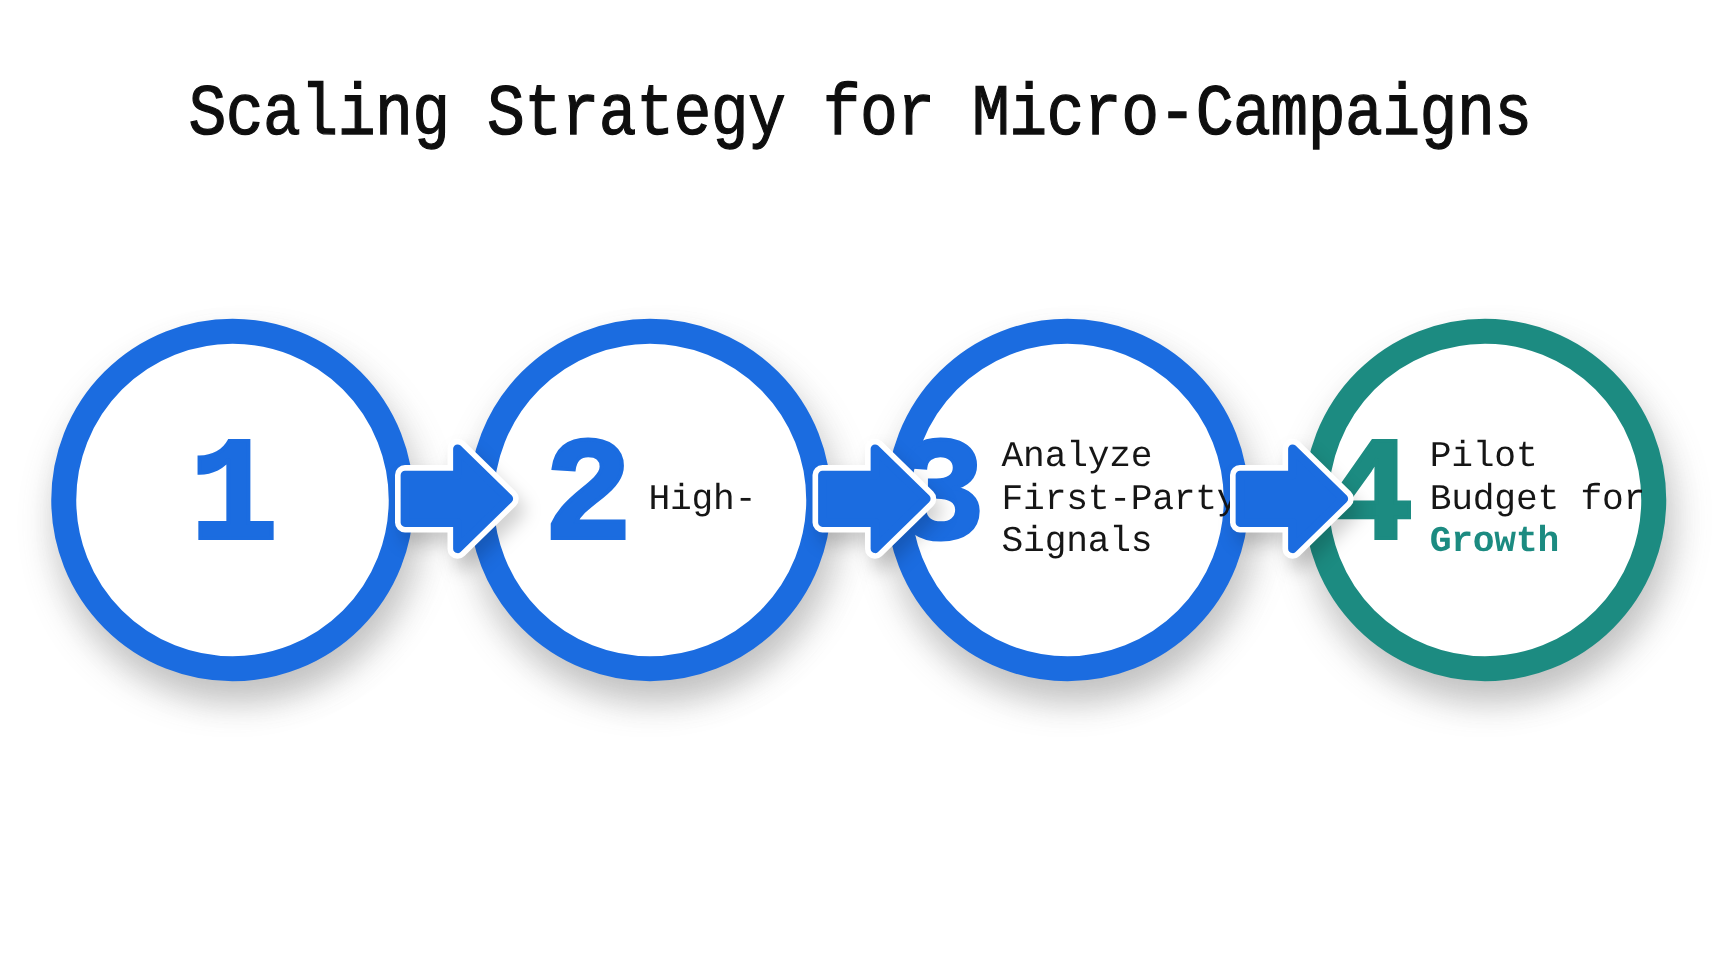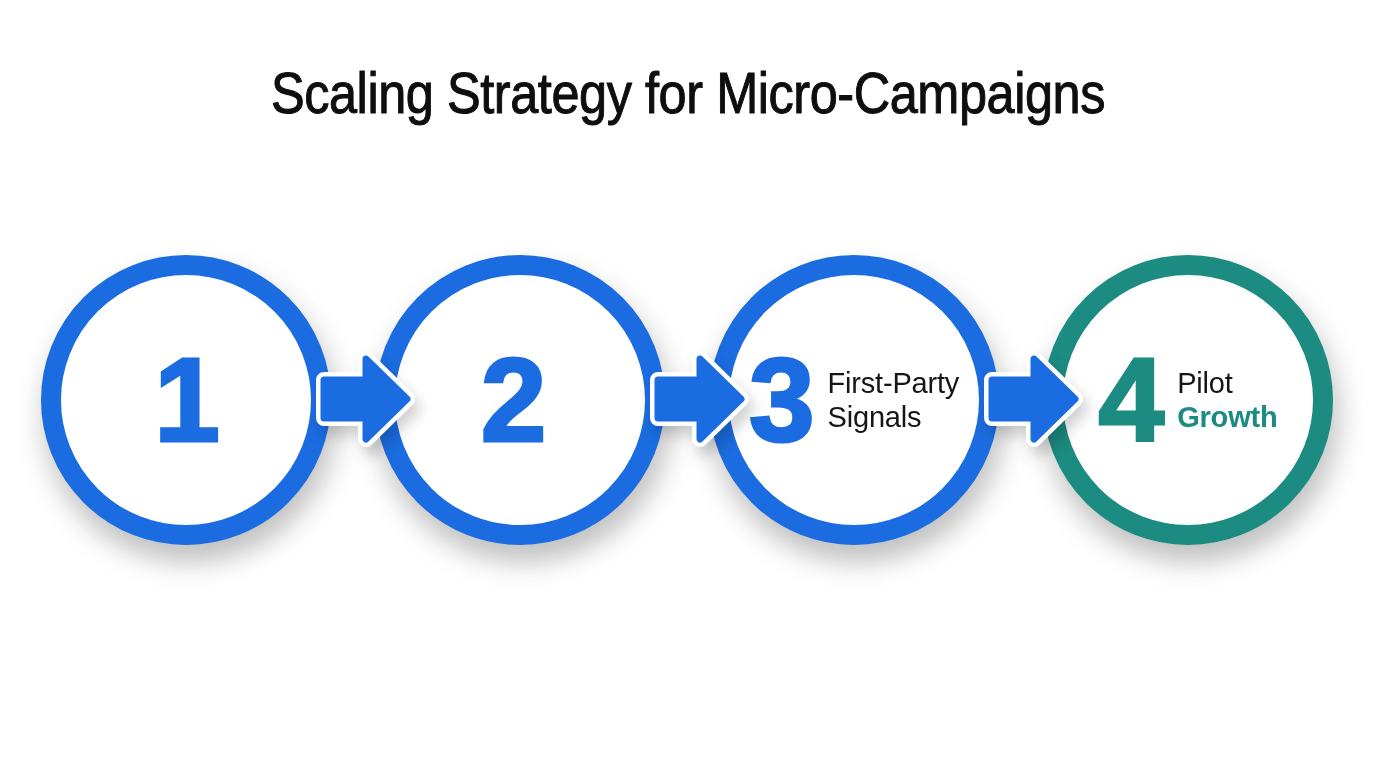--- a/index.html
+++ b/index.html
@@ -7,20 +7,21 @@
     padding: 0;
     background: #ffffff;
     font-family: "Liberation Sans", sans-serif;
   }
   .canvas {
     position: relative;
     width: 1376px;
     height: 768px;
     background: #ffffff;
     overflow: hidden;
+    font-family: Liberation Mono, monospace;
   }
   .title {
     position: absolute;
     left: 0;
     right: 0;
     top: 63px;
     margin: 0;
     text-align: center;
     font-size: 58px;
     line-height: 60px;
@@ -86,37 +87,40 @@
   <div class="diagram" id="diagram">
       <div class="step" style="left: 41px; top: 255px; border-color: rgb(27, 108, 224);">
         <div class="step-inner">
           <div class="step-number" style="color: rgb(27, 108, 224);">1</div>
         </div>
       </div>
       <div class="step" style="left: 375px; top: 255px; border-color: rgb(27, 108, 224);">
         <div class="step-inner">
           <div class="step-number" style="color: rgb(27, 108, 224);">2</div>
           <div class="step-text">
+            <div class="line"><span>High-</span></div>
           </div>
         </div>
       </div>
       <div class="step" style="left: 709px; top: 255px; border-color: rgb(27, 108, 224);">
         <div class="step-inner">
           <div class="step-number" style="color: rgb(27, 108, 224);">3</div>
           <div class="step-text">
+            <div class="line"><span>Analyze</span></div>
             <div class="line"><span>First-Party</span></div>
             <div class="line"><span>Signals</span></div>
           </div>
         </div>
       </div>
       <div class="step" style="left: 1043px; top: 255px; border-color: rgb(28, 139, 129);">
         <div class="step-inner">
           <div class="step-number" style="color: rgb(28, 139, 129);">4</div>
           <div class="step-text">
             <div class="line"><span>Pilot</span></div>
+            <div class="line"><span>Budget for</span></div>
             <div class="line"><span class="b" style="color: rgb(28, 139, 129); text-align: right;">Growth</span></div>
           </div>
         </div>
       </div>
       <svg width="106" height="104" viewBox="0 0 106 104" class="arrow" style="left: 310px; top: 347px;">
         <path d="M14,33 L56,33 L56,12 L97,52 L56,92 L56,71 L14,71 Z" fill="#ffffff" stroke="#ffffff" stroke-width="16" stroke-linejoin="round" stroke-linecap="round"></path>
         <path d="M14,33 L56,33 L56,12 L97,52 L56,92 L56,71 L14,71 Z" fill="#1B6CE0" stroke="#1B6CE0" stroke-width="7" stroke-linejoin="round" stroke-linecap="round"></path>
       </svg>
       <svg width="106" height="104" viewBox="0 0 106 104" class="arrow" style="left: 644px; top: 347px;">
         <path d="M14,33 L56,33 L56,12 L97,52 L56,92 L56,71 L14,71 Z" fill="#ffffff" stroke="#ffffff" stroke-width="16" stroke-linejoin="round" stroke-linecap="round"></path>

